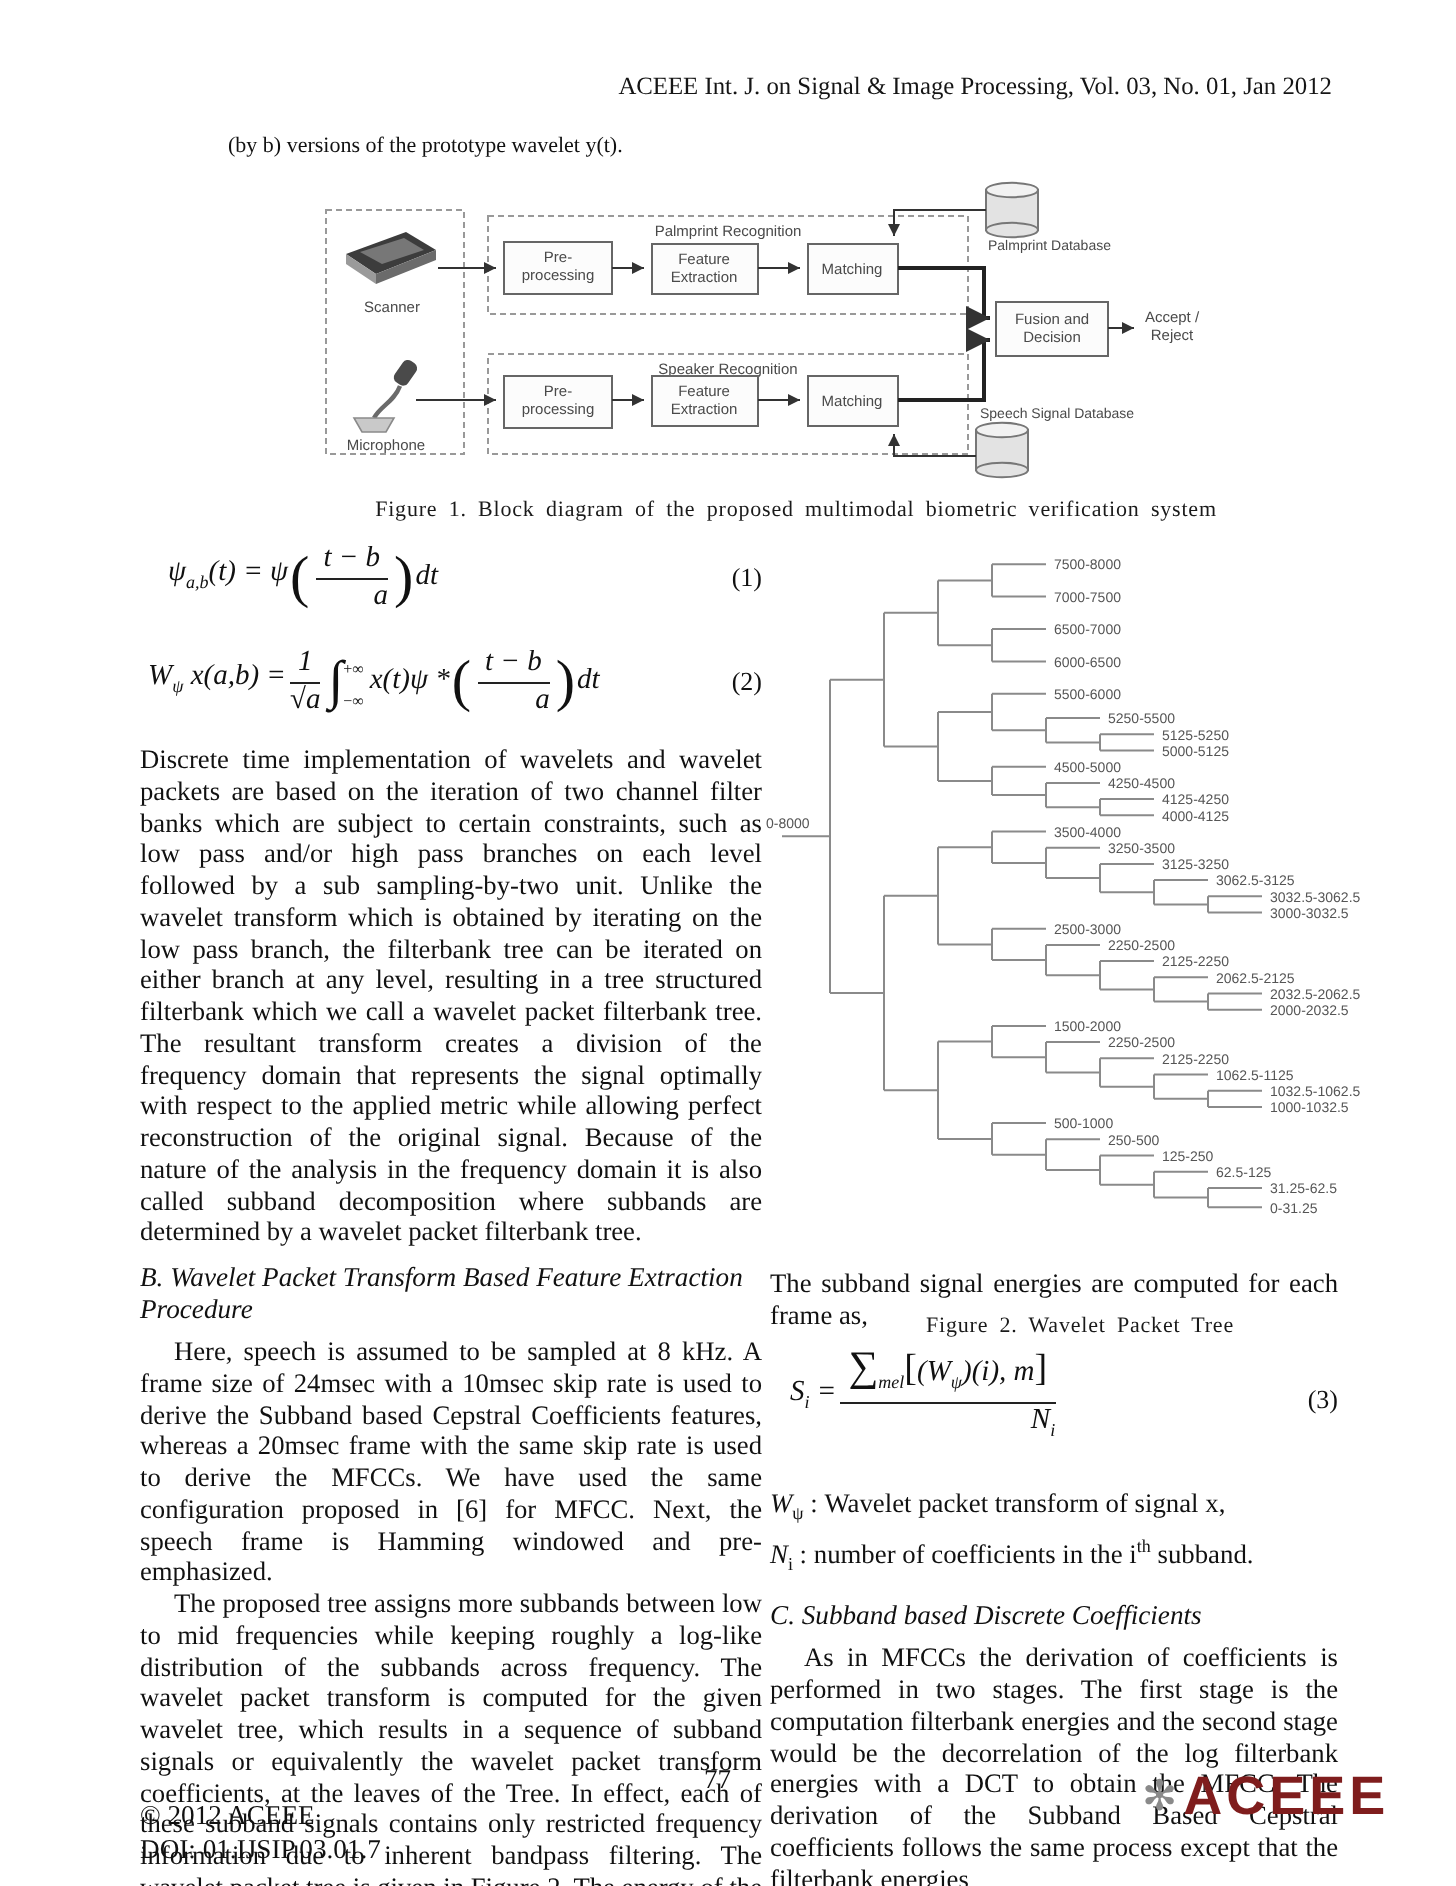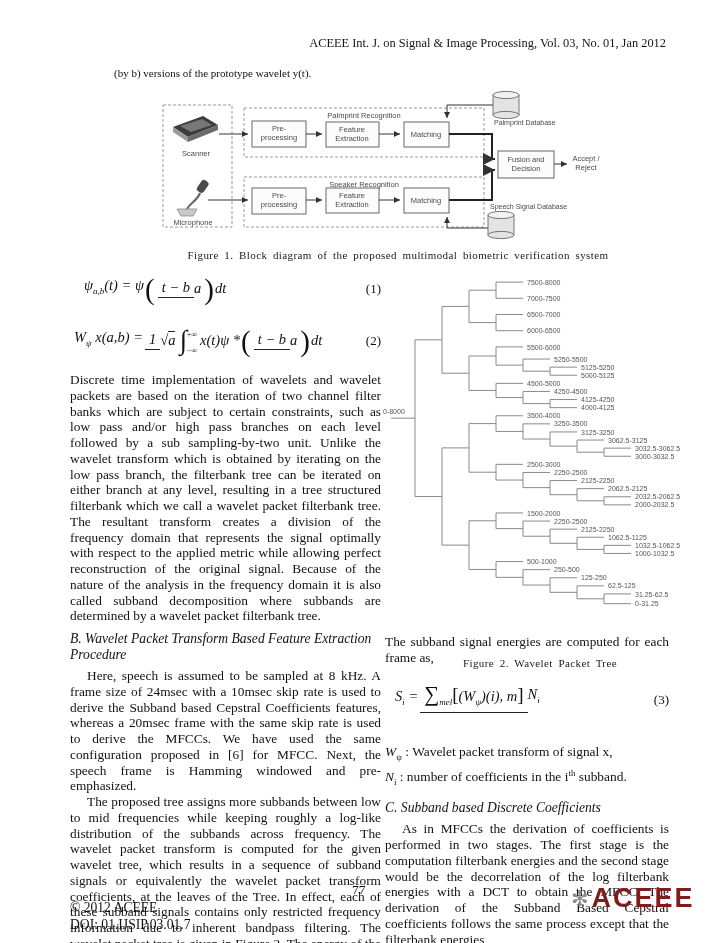--- a/index.html
+++ b/index.html
@@ -16,21 +16,21 @@
   .col{position:absolute;font-size:13.35px;line-height:15.75px;text-align:justify;}
   .col-left{left:70px;top:264px;width:311px;}
   .col-right{left:385px;top:634px;width:284px;}
   .col p{margin:0;}
   .indent{text-indent:17px;}
   .sec-h{font-style:italic;font-size:13.6px;line-height:16px;margin:7px 0 5px;text-align:left;}
   
   .eq-row{display:flex;align-items:center;font-style:italic;font-size:14.5px;
           font-family:"Liberation Serif",serif;margin:4px 0;}
   .eq-row sub{font-size:9px;font-style:italic;}
-  .frac{display:inline-flex;flex-direction:row;text-align:left;margin:0 2px;}
+  .frac{display:inline-flex;flex-direction:column;text-align:right;margin:0 2px;}
   .frac .num{border-bottom:1px solid #222;padding:0 4px 1px;}
   .frac .den{padding-top:1px;}
   .bigp{font-size:29px;font-style:normal;font-weight:300;line-height:.9;margin:0 1px;}
   .int{font-size:27px;font-style:normal;line-height:.8;margin-left:2px;}
   .lims{display:inline-flex;flex-direction:column;justify-content:space-between;height:30px;
         font-size:8px;font-style:normal;margin:0 3px 0 0;padding-top:2px;}
   .sqrt{font-style:normal;}
   .sqrt-arg{border-top:1px solid #222;font-style:italic;}
   .sum{font-size:21px;font-style:normal;line-height:.8;}
   .brk{font-size:19px;font-style:normal;line-height:.9;}

